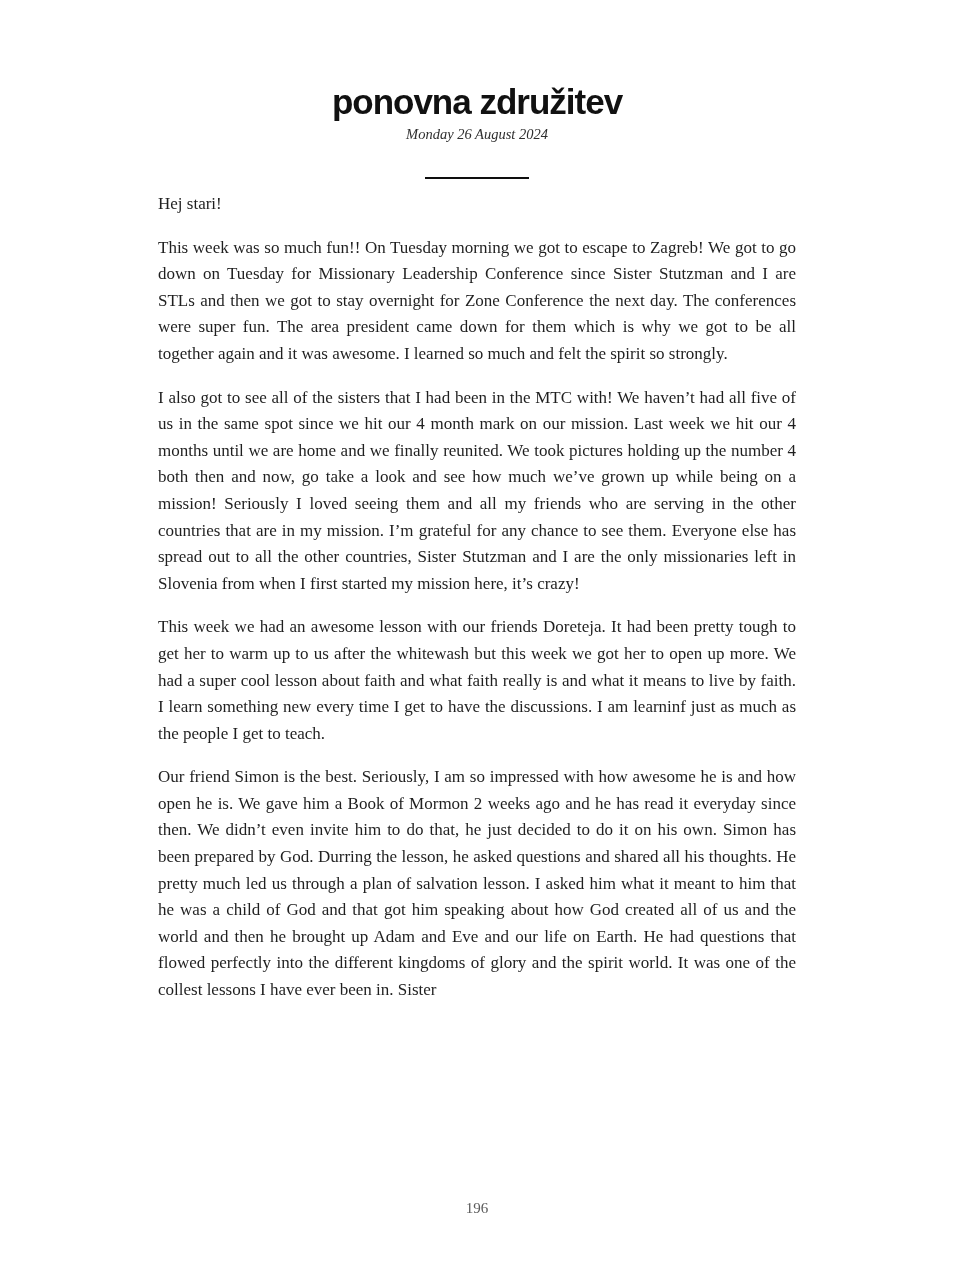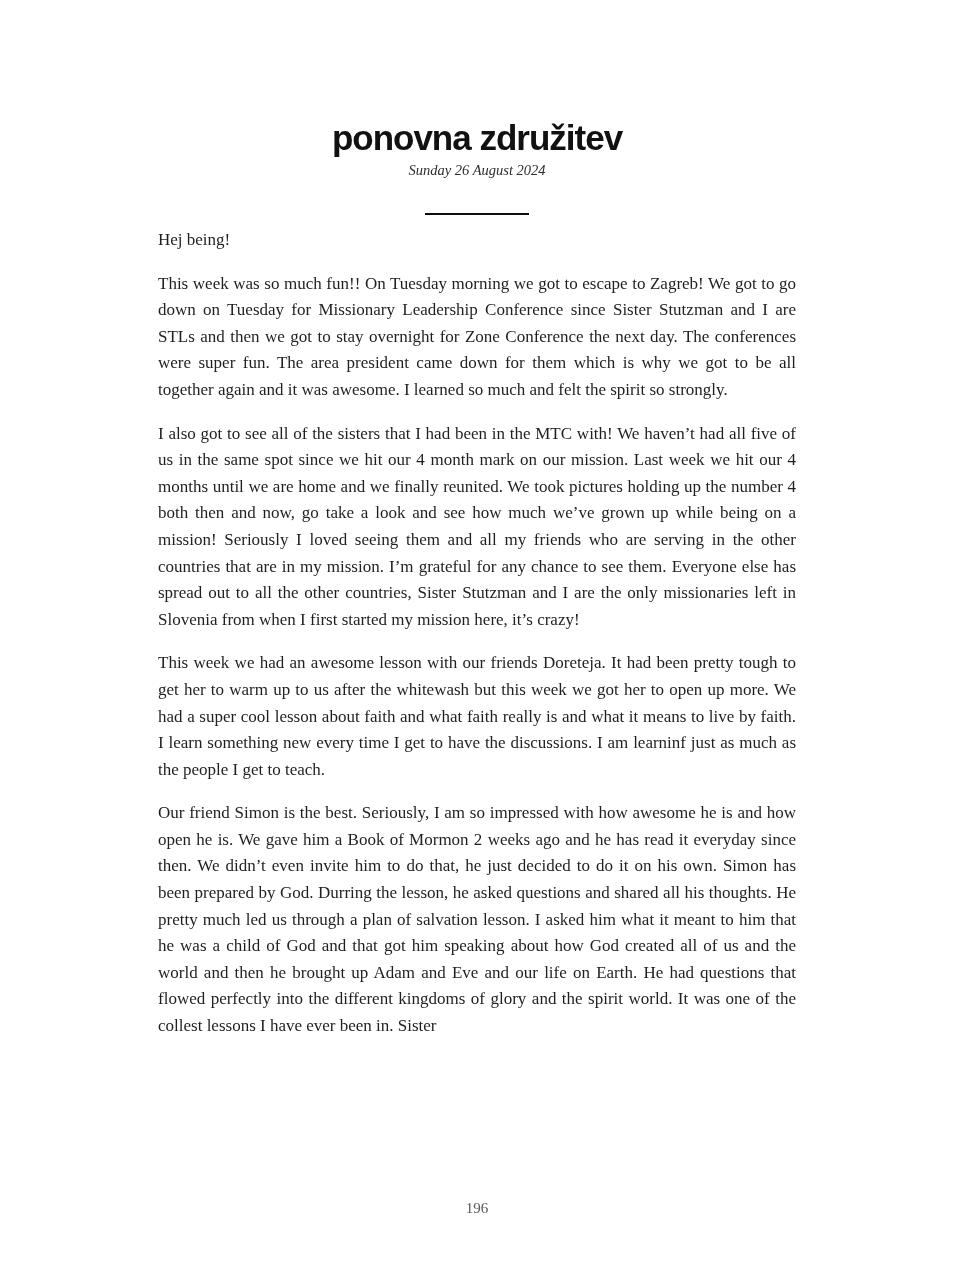--- a/index.html
+++ b/index.html
@@ -12,21 +12,21 @@
     width: 954px;
     height: 1276px;
     background: #ffffff;
     overflow: hidden;
     font-family: "Liberation Serif", serif;
     color: #1f1f1f;
   }
   .content-col {
     width: 638px;
     margin: 0 auto;
-    padding-top: 118px;
+    padding-top: 82px;
   }
   .title {
     margin: 0;
     text-align: center;
     font-family: "Liberation Sans", sans-serif;
     font-weight: 700;
     font-size: 35px;
     line-height: 40px;
     letter-spacing: -1px;
     color: #111111;
@@ -68,22 +68,22 @@
     font-size: 15px;
     color: #5a5a5a;
   }
 </style>
 </head>
 <body>
 
 <div class="page">
   <div class="content-col">
     <h1 class="title">ponovna združitev</h1>
-    <div class="date-line">Sunday 26 August 2024</div>
+    <div class="date-line">Monday 26 August 2024</div>
     <hr class="divider">
-    <p class="greeting">Hej being!</p>
+    <p class="greeting">Hej stari!</p>
     <p class="body-para">This week was so much fun!! On Tuesday morning we got to escape to Zagreb! We got to go down on Tuesday for Missionary Leadership Conference since Sister Stutzman and I are STLs and then we got to stay overnight for Zone Conference the next day. The conferences were super fun. The area president came down for them which is why we got to be all together again and it was awesome. I learned so much and felt the spirit so strongly.</p>
     <p class="body-para">I also got to see all of the sisters that I had been in the MTC with! We haven’t had all five of us in the same spot since we hit our 4 month mark on our mission. Last week we hit our 4 months until we are home and we finally reunited. We took pictures holding up the number 4 both then and now, go take a look and see how much we’ve grown up while being on a mission! Seriously I loved seeing them and all my friends who are serving in the other countries that are in my mission. I’m grateful for any chance to see them. Everyone else has spread out to all the other countries, Sister Stutzman and I are the only missionaries left in Slovenia from when I first started my mission here, it’s crazy!</p>
     <p class="body-para">This week we had an awesome lesson with our friends Doreteja. It had been pretty tough to get her to warm up to us after the whitewash but this week we got her to open up more. We had a super cool lesson about faith and what faith really is and what it means to live by faith. I learn something new every time I get to have the discussions. I am learninf just as much as the people I get to teach.</p>
     <p class="body-para">Our friend Simon is the best. Seriously, I am so impressed with how awesome he is and how open he is. We gave him a Book of Mormon 2 weeks ago and he has read it everyday since then. We didn’t even invite him to do that, he just decided to do it on his own. Simon has been prepared by God. Durring the lesson, he asked questions and shared all his thoughts. He pretty much led us through a plan of salvation lesson. I asked him what it meant to him that he was a child of God and that got him speaking about how God created all of us and the world and then he brought up Adam and Eve and our life on Earth. He had questions that flowed perfectly into the different kingdoms of glory and the spirit world. It was one of the collest lessons I have ever been in. Sister</p>
   </div>
   <div class="page-number">196</div>
 </div>
 
 </body></html>

